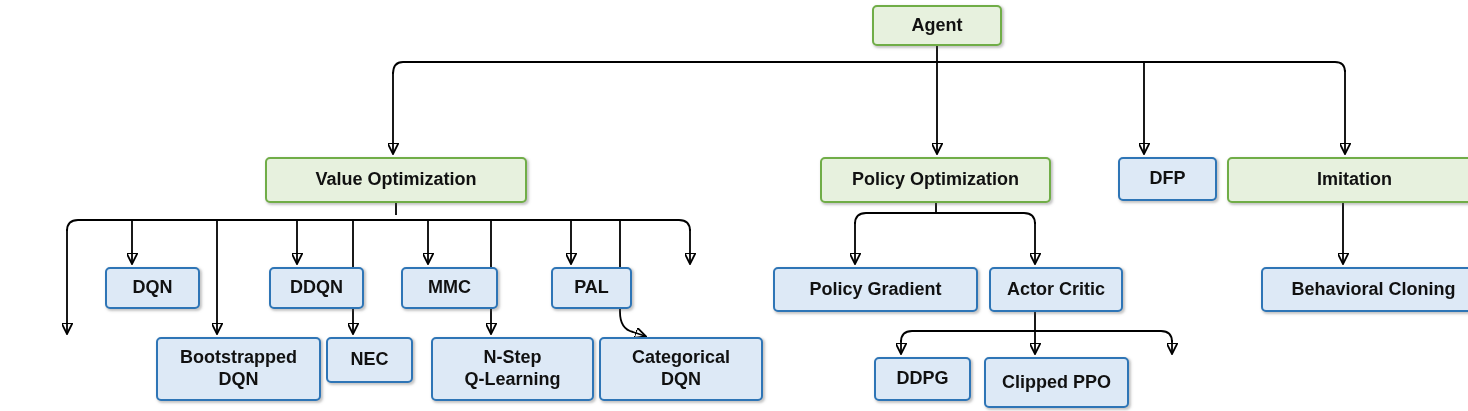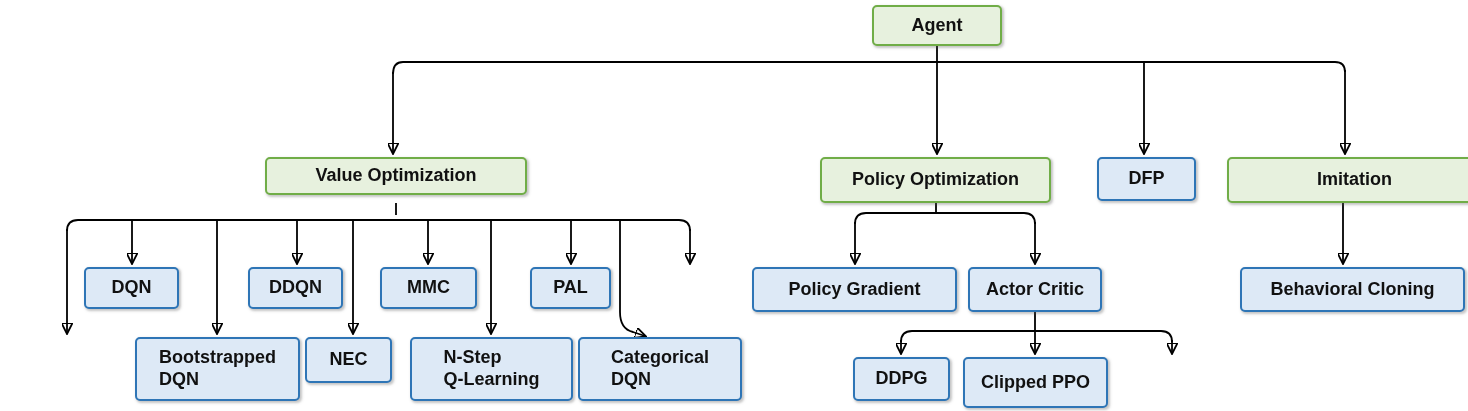--- a/index.html
+++ b/index.html
@@ -8,36 +8,38 @@
     width:1468px;height:411px;
     background:#ffffff;
     font-family:"Liberation Sans", sans-serif;
     overflow:hidden;
   }
   #edges{position:absolute;left:0;top:0;width:1468px;height:411px;}
   #edges path{stroke:var(--connector,#000);stroke-width:1.8;fill:none;}
   .node{
     position:absolute;
     display:flex;align-items:center;justify-content:center;
+    text-align:center;
     font-weight:bold;
     font-size:18px;
     line-height:1.22;
     color:#111111;
     border-radius:5px;
     white-space:pre-line;
     box-shadow:1.5px 1.5px 2.5px rgba(90,90,90,0.35);
     box-sizing:border-box;
   }
   .cat{
     background:var(--cat-fill,#e7f1de);
     border:2.5px solid var(--cat-border,#70ad47);
   }
   .alg{
     background:var(--alg-fill,#dde9f6);
     border:2.5px solid var(--alg-border,#2e75b6);
+    margin-left:21px;
   }
 </style>
 </head>
 <body>
 
 <div id="canvas">
 
   <svg id="edges" viewBox="0 0 1468 411" xmlns="http://www.w3.org/2000/svg">
     <defs>
       <marker id="arrow" markerUnits="userSpaceOnUse" markerWidth="12" markerHeight="11" refX="10" refY="5.5" orient="auto">
@@ -74,21 +76,21 @@
     <path d="M901,342 Q901,331 912,331 H1161 Q1172,331 1172,342"></path>
     <path d="M901,340 V353" marker-end="url(#arrow)"></path>
     <path d="M1035,331 V353" marker-end="url(#arrow)"></path>
     <path d="M1172,340 V353" marker-end="url(#arrow)"></path>
 
     <path d="M1343,203 V263" marker-end="url(#arrow)"></path>
   </svg>
 
   <div class="node cat" style="left:872px;top:5px;width:130px;height:41px">Agent</div>
 
-  <div class="node cat" style="left:265px;top:157px;width:262px;height:38px">Value Optimization</div>
+  <div class="node cat" style="left:265px;top:157px;width:262px;height:46px">Value Optimization</div>
   <div class="node cat" style="left:820px;top:157px;width:231px;height:46px">Policy Optimization</div>
   <div class="node alg" style="left:1097px;top:157px;width:99px;height:44px">DFP</div>
   <div class="node cat" style="left:1227px;top:157px;width:255px;height:46px">Imitation</div>
 
   <div class="node alg" style="left:84px;top:267px;width:95px;height:42px">DQN</div>
   <div class="node alg" style="left:248px;top:267px;width:95px;height:42px">DDQN</div>
   <div class="node alg" style="left:380px;top:267px;width:97px;height:42px">MMC</div>
   <div class="node alg" style="left:530px;top:267px;width:81px;height:42px">PAL</div>
 
   <div class="node alg" style="left:752px;top:267px;width:205px;height:45px">Policy Gradient</div>

